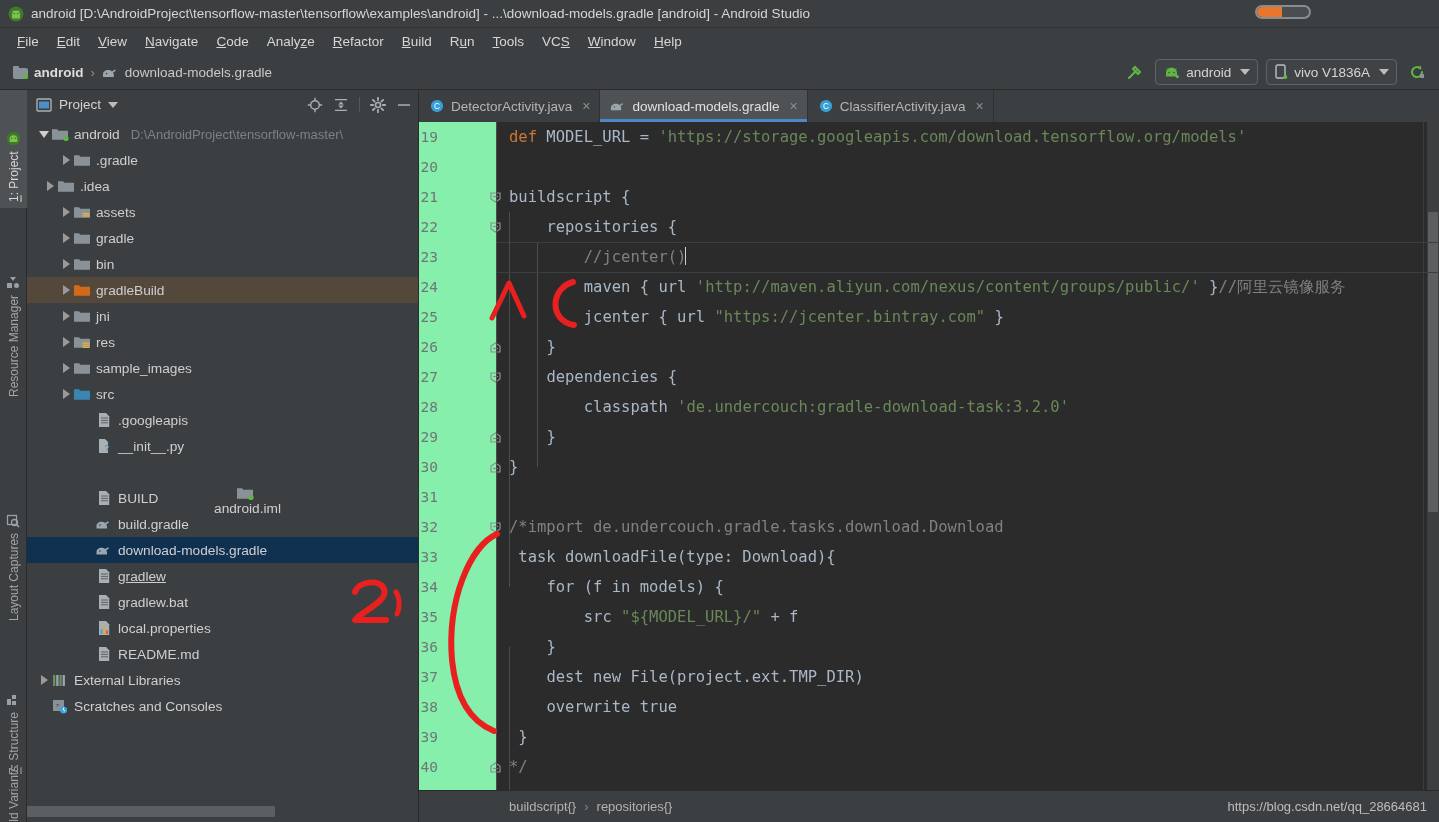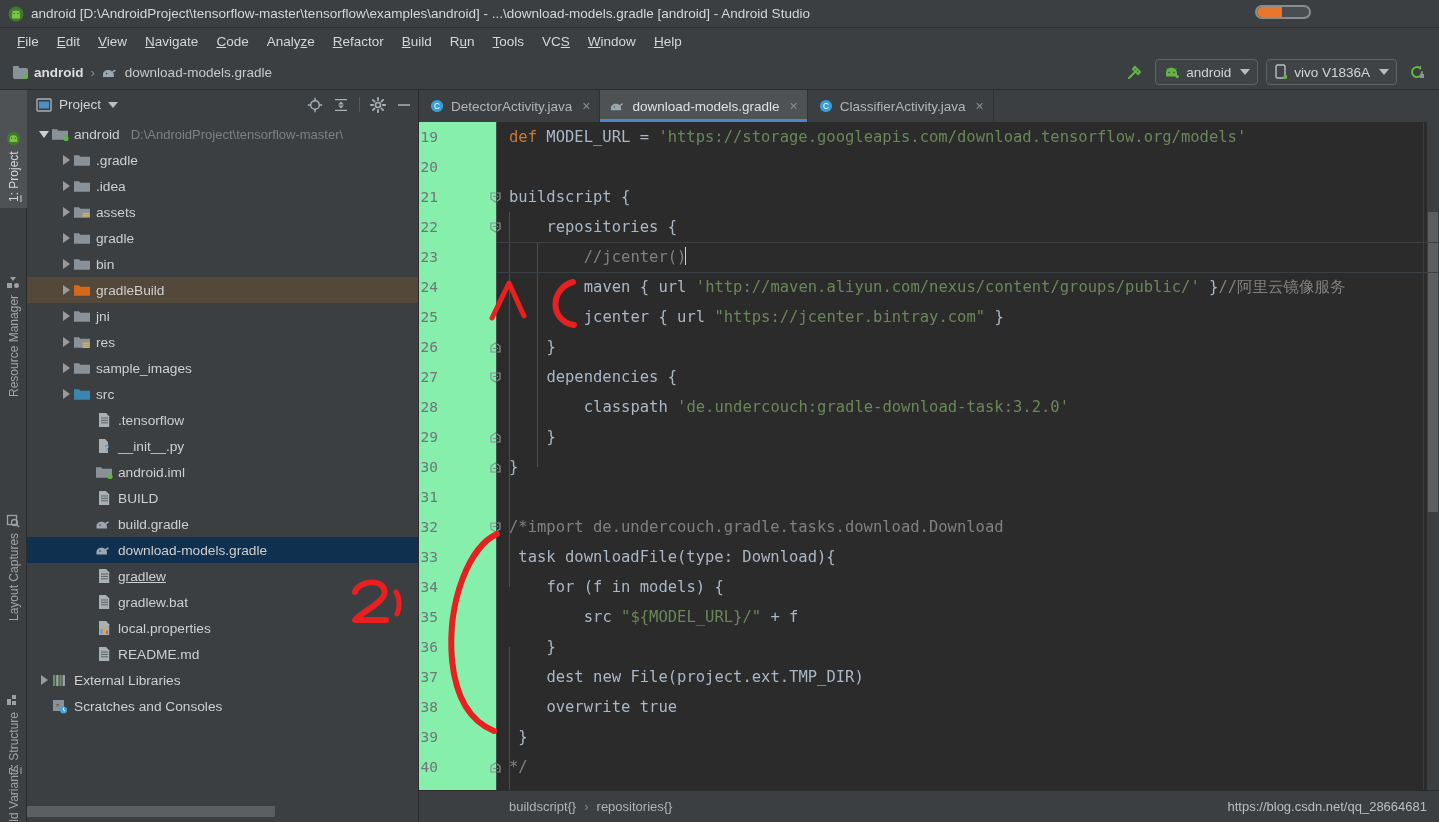--- a/index.html
+++ b/index.html
@@ -426,21 +426,21 @@
         </div>
         <div class="trow" style="padding-left: 32px;">
           <span class="tarrow">
             <span class="tri-r"></span>
           </span>
           <svg class="ticon" viewBox="0 0 18 16">
             <path d="M1 3.2h5l1.4 1.6H17v9H1z" fill="#8a9299"></path>
           </svg>
           <span class="tlabel">.gradle</span>
         </div>
-        <div class="trow" style="padding-left: 32px;">
+        <div class="trow" style="padding-left: 16px;">
           <span class="tarrow">
             <span class="tri-r"></span>
           </span>
           <svg class="ticon" viewBox="0 0 18 16">
             <path d="M1 3.2h5l1.4 1.6H17v9H1z" fill="#8a9299"></path>
           </svg>
           <span class="tlabel">.idea</span>
         </div>
         <div class="trow" style="padding-left: 32px;">
           <span class="tarrow">
@@ -518,31 +518,31 @@
             <path d="M1 3.2h5l1.4 1.6H17v9H1z" fill="#3b86b0"></path>
           </svg>
           <span class="tlabel">src</span>
         </div>
         <div class="trow" style="padding-left: 54px;">
           <span class="tarrow"></span>
           <svg class="ticon" viewBox="0 0 18 16">
             <path d="M4 1h7l3.2 3.2V15H4z" fill="#a9b0b4"></path>
             <path d="M6 6h7M6 8.4h7M6 10.8h7" stroke="#5a6165" stroke-width="1"></path>
           </svg>
-          <span class="tlabel">.tensorflow</span>
+          <span class="tlabel">.googleapis</span>
         </div>
         <div class="trow" style="padding-left: 54px;">
           <span class="tarrow"></span>
           <svg class="ticon" viewBox="0 0 18 16">
             <path d="M4 1h6l3 3V15H4z" fill="#a9b0b4"></path>
             <text x="9.5" y="13" fill="#3b86c4" font-size="9" font-family="Liberation Sans, sans-serif">?</text>
           </svg>
           <span class="tlabel">__init__.py</span>
         </div>
-        <div class="trow" style="padding-left: 54px;">
+        <div class="trow" style="padding-left: 54px; flex-direction: column;">
           <span class="tarrow"></span>
           <svg class="ticon" viewBox="0 0 18 16">
             <path d="M1 3.2h5l1.4 1.6H17v9H1z" fill="#8a9299"></path>
             <circle cx="15" cy="12.5" r="2.6" fill="#62b543"></circle>
           </svg>
           <span class="tlabel">android.iml</span>
         </div>
         <div class="trow" style="padding-left: 54px;">
           <span class="tarrow"></span>
           <svg class="ticon" viewBox="0 0 18 16">

